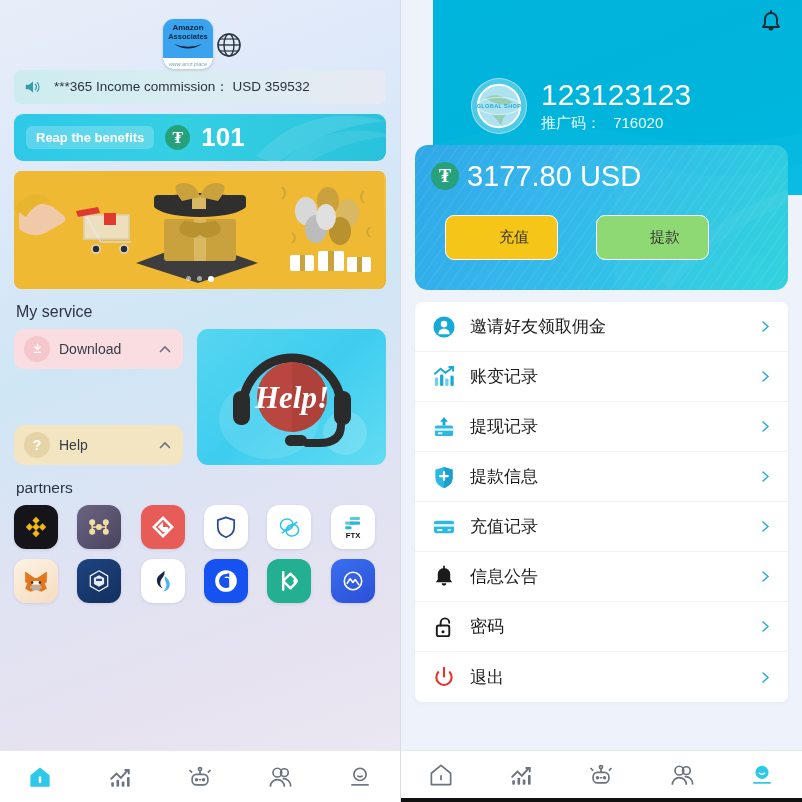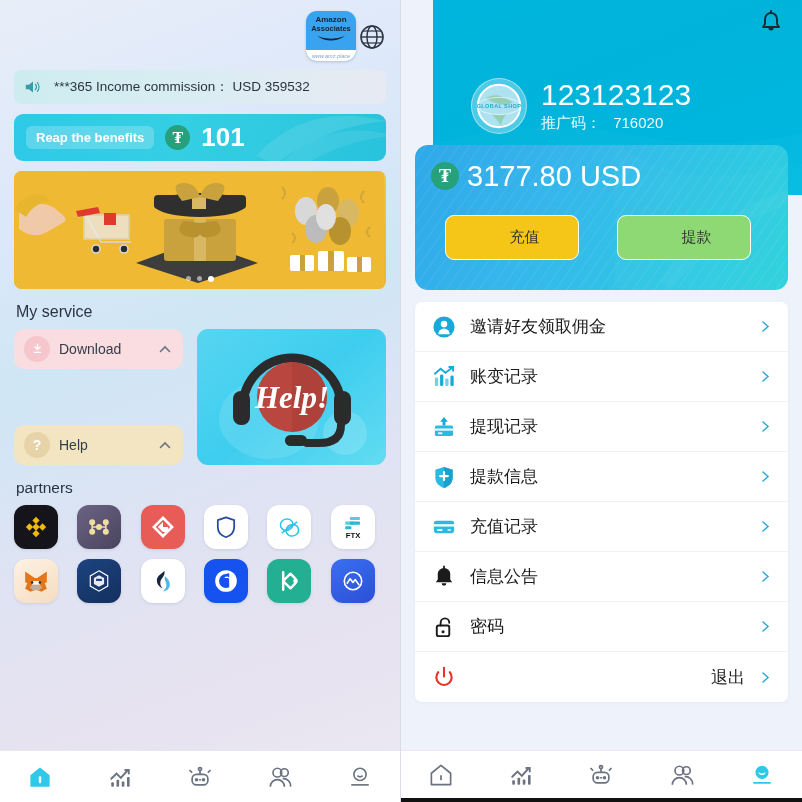--- a/index.html
+++ b/index.html
@@ -14,21 +14,21 @@
   .left-panel {
     width: 401px; height: 802px; position: relative;
     background: linear-gradient(160deg, #e8eef8 0%, #dfe9fa 18%, #cfe6f5 42%, #dfe3f3 62%, #e6e2f0 80%, #eceaf4 100%);
     display: flex; flex-direction: column;
     border-right: 1px solid #d8dde8;
   }
   .left-scroll { flex: 1; overflow: hidden; position: relative; }
 
   .lp-header {
     height: 62px; display: flex; align-items: flex-start;
-    justify-content: flex-end; padding: 11px 12px 0 12px; margin-left: 8px;
+    justify-content: center; padding: 19px 12px 0 12px; margin-left: 8px;
   }
   .amz-logo {
     width: 50px; height: 50px; border-radius: 11px;
     background: #3aa3f0; color: #0a2a4a;
     display: flex; flex-direction: column; align-items: center;
     justify-content: flex-start; padding-top: 4px; position: relative;
     overflow: hidden; box-shadow: 0 1px 3px rgba(0,0,0,.18);
   }
   .amz-l1 { font-size: 8px; font-weight: bold; line-height: 9px; color: #10243a; }
   .amz-l2 { font-size: 7.5px; font-weight: bold; line-height: 9px; color: #10243a; }
@@ -150,36 +150,36 @@
     position: relative; overflow: hidden; z-index: 3; flex: none;
   }
   .balance-card .pattern { position: absolute; inset: 0; opacity: .22; }
   .bal-row { display: flex; align-items: center; gap: 8px; padding: 16px 0 0 16px; position: relative; z-index: 2; }
   .bal-usdt { width: 28px; height: 28px; border-radius: 50%; background: #26a17b;
     color: #fff; display: flex; align-items: center; justify-content: center;
     font-size: 18px; font-weight: bold; font-family: "Liberation Serif", serif; }
   .bal-amount { color: #fff; font-size: 29px; line-height: 30px; }
   .bal-btns { display: flex; gap: 38px; padding: 24px 0 0 30px; position: relative; z-index: 2; }
   .bal-btn {
-    width: 134px; height: 45px; border-radius: 9px; border: 1.5px solid #fff;
+    width: 113px; height: 45px; border-radius: 9px; border: 1.5px solid #fff;
     display: flex; align-items: center; justify-content: center;
     font-size: 15px; color: #333; cursor: pointer; padding-left: 25px;
   }
   .bal-btn.recharge { background: #f5c518; }
   .bal-btn.withdraw { background: #8ed973; }
 
   .menu-card {
     margin: 12px 14px 0 14px; background: #fff; border-radius: 7px;
     overflow: hidden; flex: none; box-shadow: 0 1px 4px rgba(50,80,130,.06);
   }
   .menu-item {
     height: 50px; display: flex; align-items: center; gap: 14px;
     padding: 0 16px; border-bottom: 1px solid #f0f2f5; cursor: pointer;
   }
-  .menu-item:last-child { border-bottom: none; text-align: right; }
+  .menu-item:last-child { border-bottom: none; }
   .menu-ico { width: 25px; height: 25px; flex: none; display:flex; align-items:center; justify-content:center; }
   .menu-label { flex: 1; font-size: 17px; color: #1b1b1b; }
   .menu-chev { width: 13px; height: 13px; }
 
   
   .bottom-nav {
     height: 52px; background: #fff; border-top: 1px solid #e6e9ee;
     display: flex; align-items: center; justify-content: space-around; flex: none;
   }
   .nav-item { width: 52px; height: 40px; display: flex; align-items: center;

